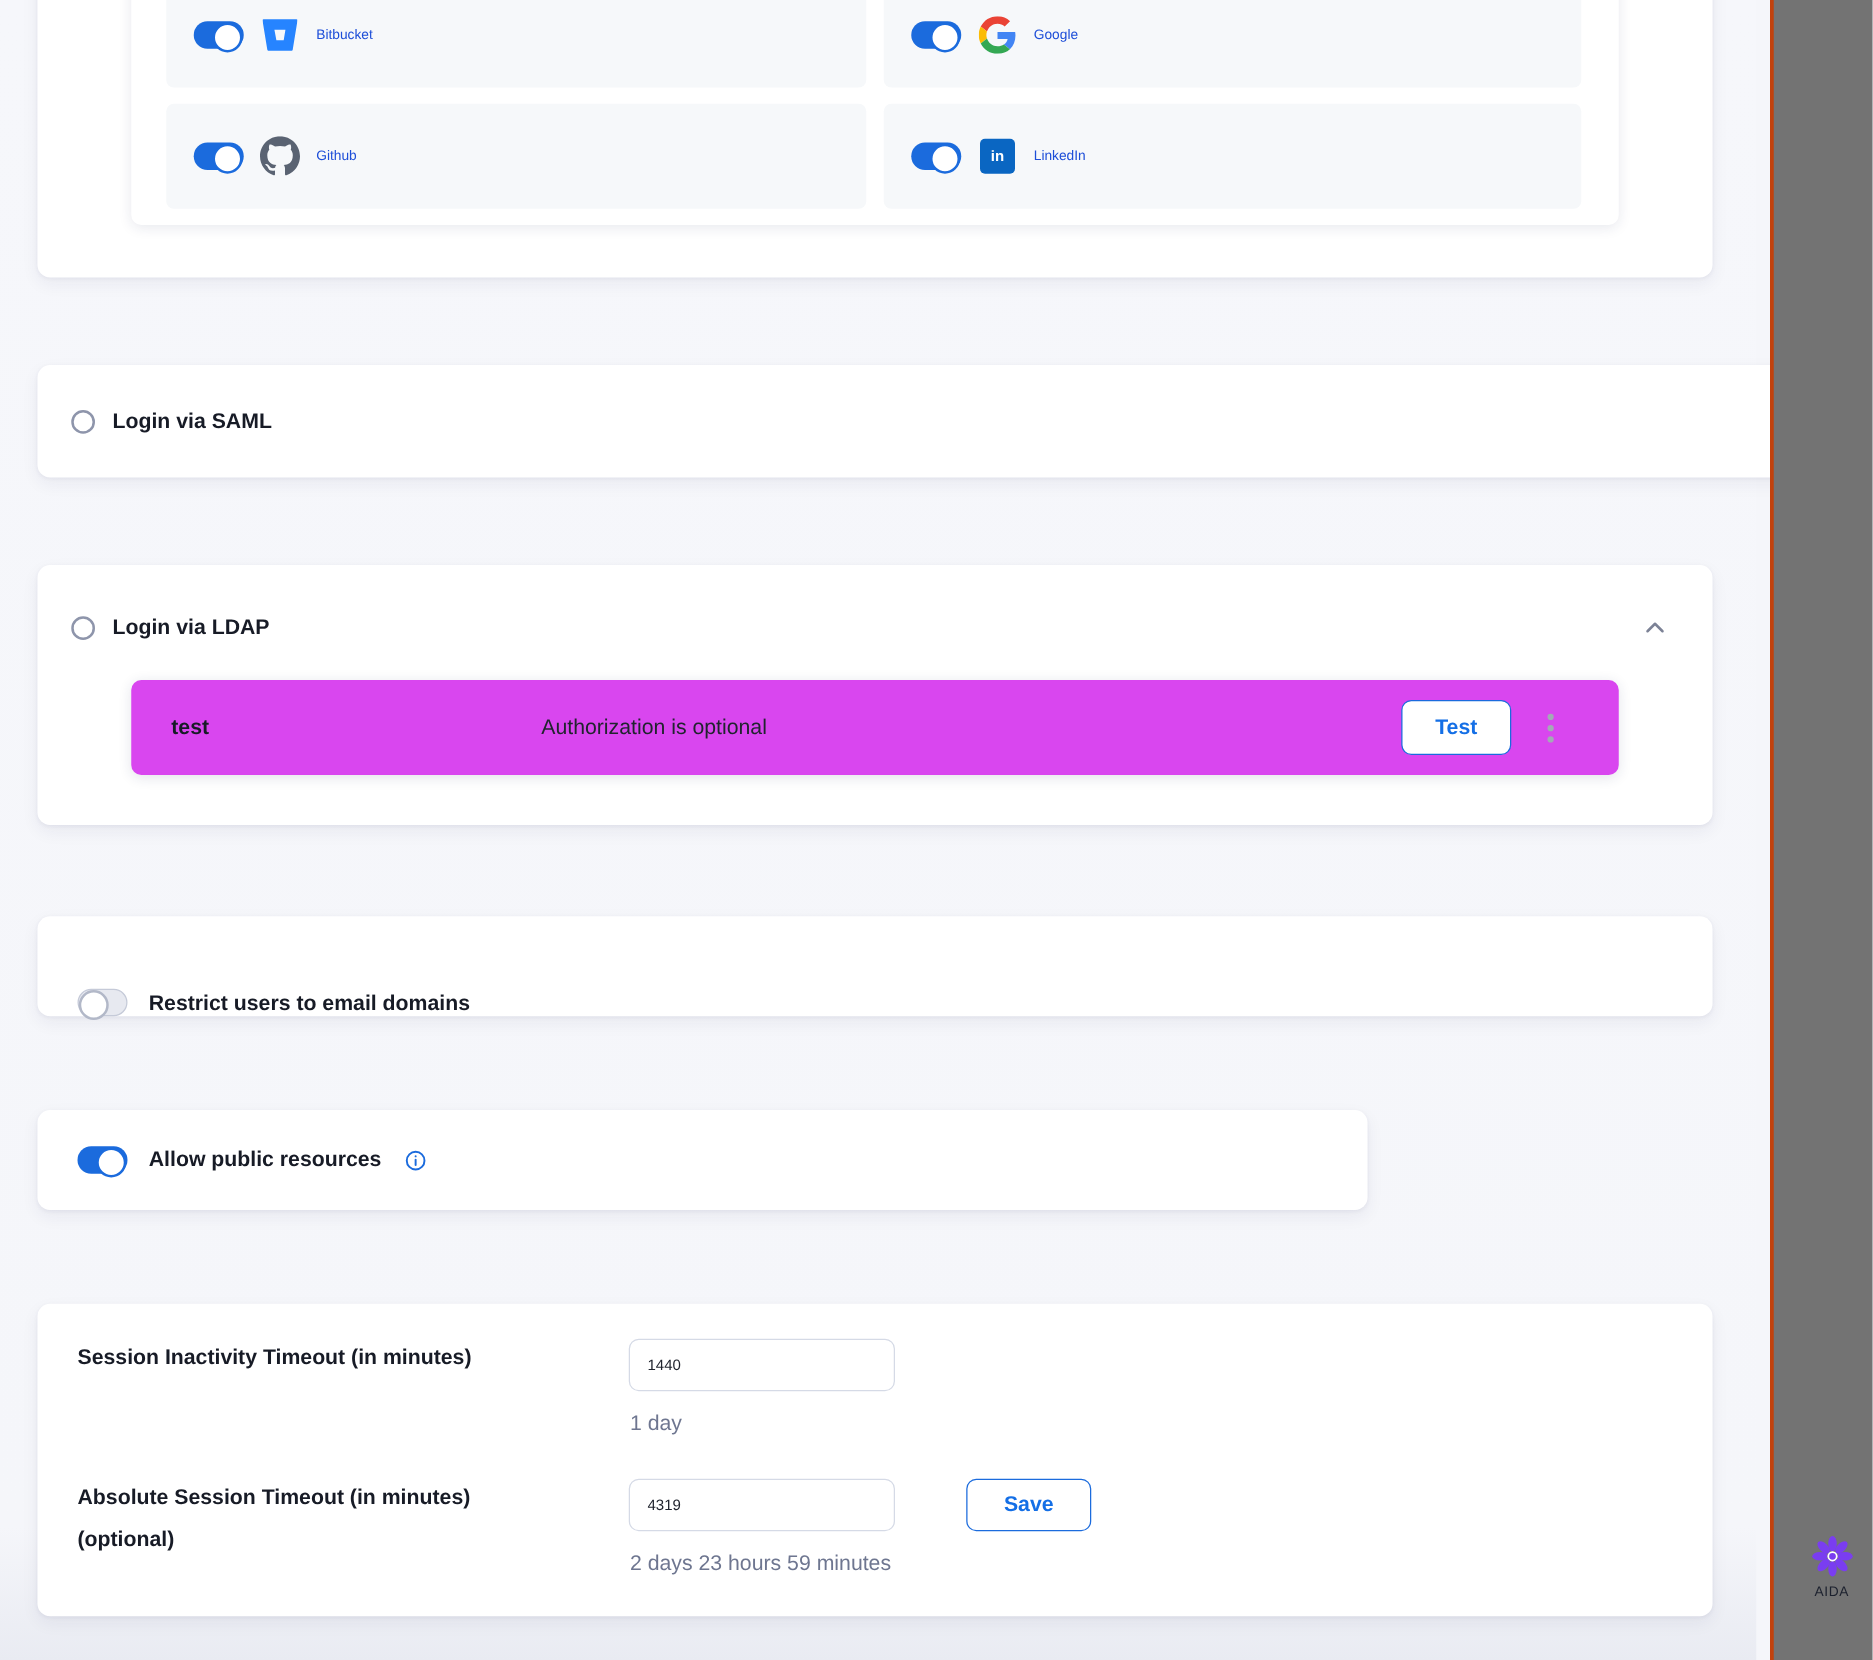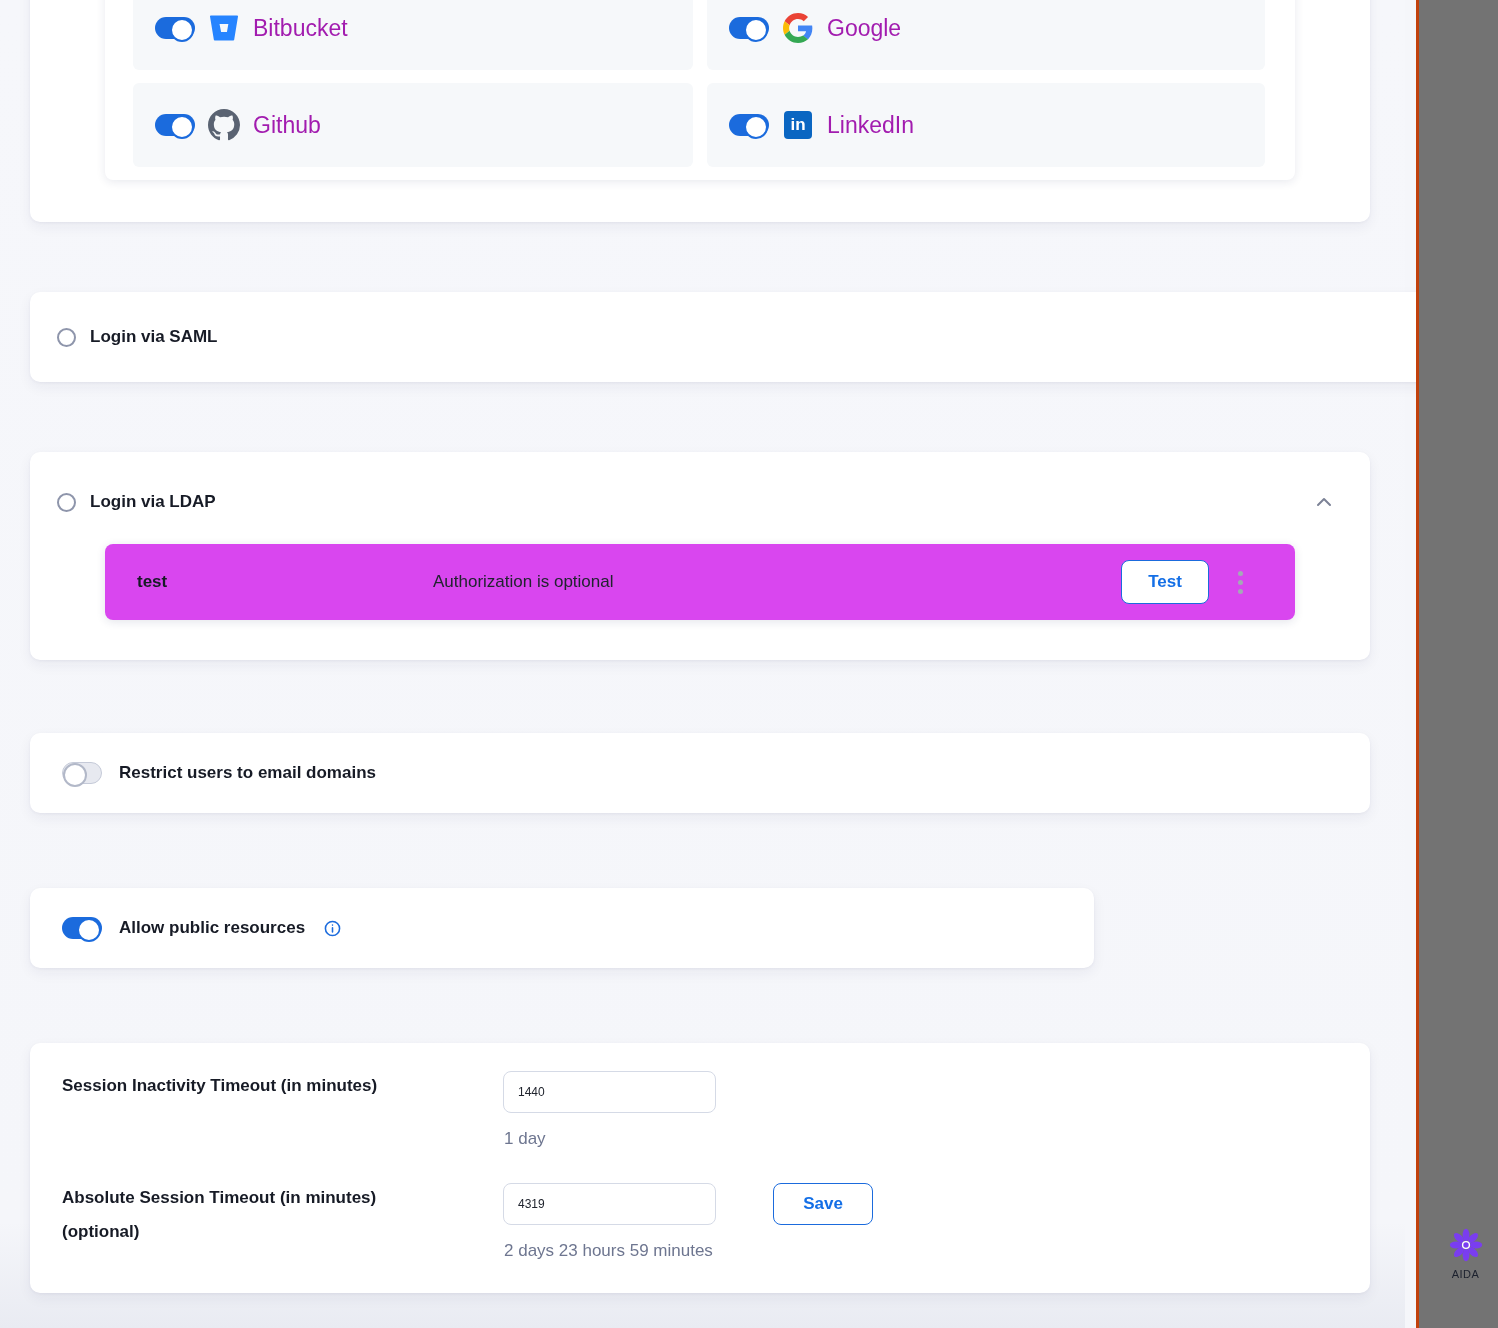--- a/index.html
+++ b/index.html
@@ -13,32 +13,32 @@
 
   
   .top-card { left:30px; top:-60px; width:1340px; height:282px; }
   .providers-panel { position:absolute; left:75px; top:15px; width:1190px; height:225px;
           background:#fff; border-radius:8px; box-shadow:0 2px 10px rgba(30,40,90,.10); }
   .prov-row { position:absolute; height:84px; background:#f6f8fa; border-radius:6px;
           display:flex; align-items:center; padding-left:22px; gap:13px; }
   .prov-r1 { top:31px; } .prov-r2 { top:128px; }
   .prov-c1 { left:28px;  width:560px; }
   .prov-c2 { left:602px; width:558px; }
-  .prov-label { font-size:23px; color:#a21caf; }
+  .prov-label { font-size:11px; color:#1d4ed8; }
 
   
   .toggle { position:relative; width:40px; height:22px; border-radius:11px; background:#1b6bdd; flex:0 0 auto; cursor:pointer; }
   .toggle::after { content:''; position:absolute; top:1px; right:1px; width:20px; height:20px;
           border-radius:50%; background:#fff; border:2.5px solid #1b6bdd; }
   .toggle.off { background:#e7e9f0; border:1px solid #c5cad8; }
   .toggle.off::after { top:0px; left:0px; right:auto; width:20px; height:20px; border:2px solid #b2b8c8; }
 
   .brand-icon { width:32px; height:32px; display:flex; align-items:center; justify-content:center; flex:0 0 auto; }
   .li-badge { width:28px; height:28px; border-radius:4px; background:#0A66C2; color:#fff;
-          font-weight:700; font-size:17px; display:flex; align-items:center; justify-content:center; }
+          font-weight:700; font-size:12px; display:flex; align-items:center; justify-content:center; }
 
   
   .saml-card { left:30px; top:292px; width:1452px; height:90px; display:flex; align-items:center; padding:0 34px 0 27px; }
   .ldap-card { left:30px; top:452px; width:1340px; height:208px; }
   .section-head { display:flex; align-items:center; gap:14px; flex:1; }
   .section-title { font-size:17px; font-weight:700; color:#171b26; }
   .radio { width:19px; height:19px; border-radius:50%; border:2px solid #8e95ab; background:#fff; flex:0 0 auto; cursor:pointer; }
   .chev { width:24px; height:24px; flex:0 0 auto; cursor:pointer; }
   .ldap-head { position:absolute; left:27px; right:34px; top:28px; height:44px; display:flex; align-items:center; gap:14px; }
   .ldap-row { position:absolute; left:75px; top:92px; width:1190px; height:76px; background:#d946ef;
@@ -46,21 +46,21 @@
           display:flex; align-items:center; padding:0 48px 0 32px; }
   .ldap-name { width:296px; font-size:17px; font-weight:700; color:#171b26; }
   .ldap-status { flex:1; font-size:17px; color:#20242e; }
   .btn-outline { background:#fff; border:1.5px solid #1b6bdd; color:#146fe6; font-weight:700;
           font-size:17px; border-radius:8px; width:88px; height:44px; cursor:pointer;
           font-family:"Liberation Sans",sans-serif; }
   .kebab { display:flex; flex-direction:column; gap:4px; margin-left:25px; padding:4px; cursor:pointer; }
   .kebab i { width:5px; height:5px; border-radius:50%; background:#a4a9b6; }
 
   
-  .restrict-card { left:30px; top:733px; width:1340px; height:80px; display:flex; align-items:center; gap:17px; padding:0 32px; }
+  .restrict-card { left:30px; top:733px; width:1340px; height:80px; display:flex; align-items:flex-end; gap:17px; padding:0 32px; }
   .allow-card { left:30px; top:888px; width:1064px; height:80px; display:flex; align-items:center; gap:17px; padding:0 32px; }
   .info-icon { width:17px; height:17px; margin-left:2px; cursor:pointer; }
 
   
   .session-card { left:30px; top:1043px; width:1340px; height:250px; }
   .fld-label { position:absolute; left:32px; font-size:17px; font-weight:700; color:#171b26; }
   .txt-input { position:absolute; left:473px; width:213px; height:42px; border:1px solid #d5dae6;
           border-radius:8px; font-size:12px; color:#20242e; padding:0 14px;
           font-family:"Liberation Sans",sans-serif; background:#fff; }
   .hint { position:absolute; left:474px; font-size:17px; color:#6e7690; }

